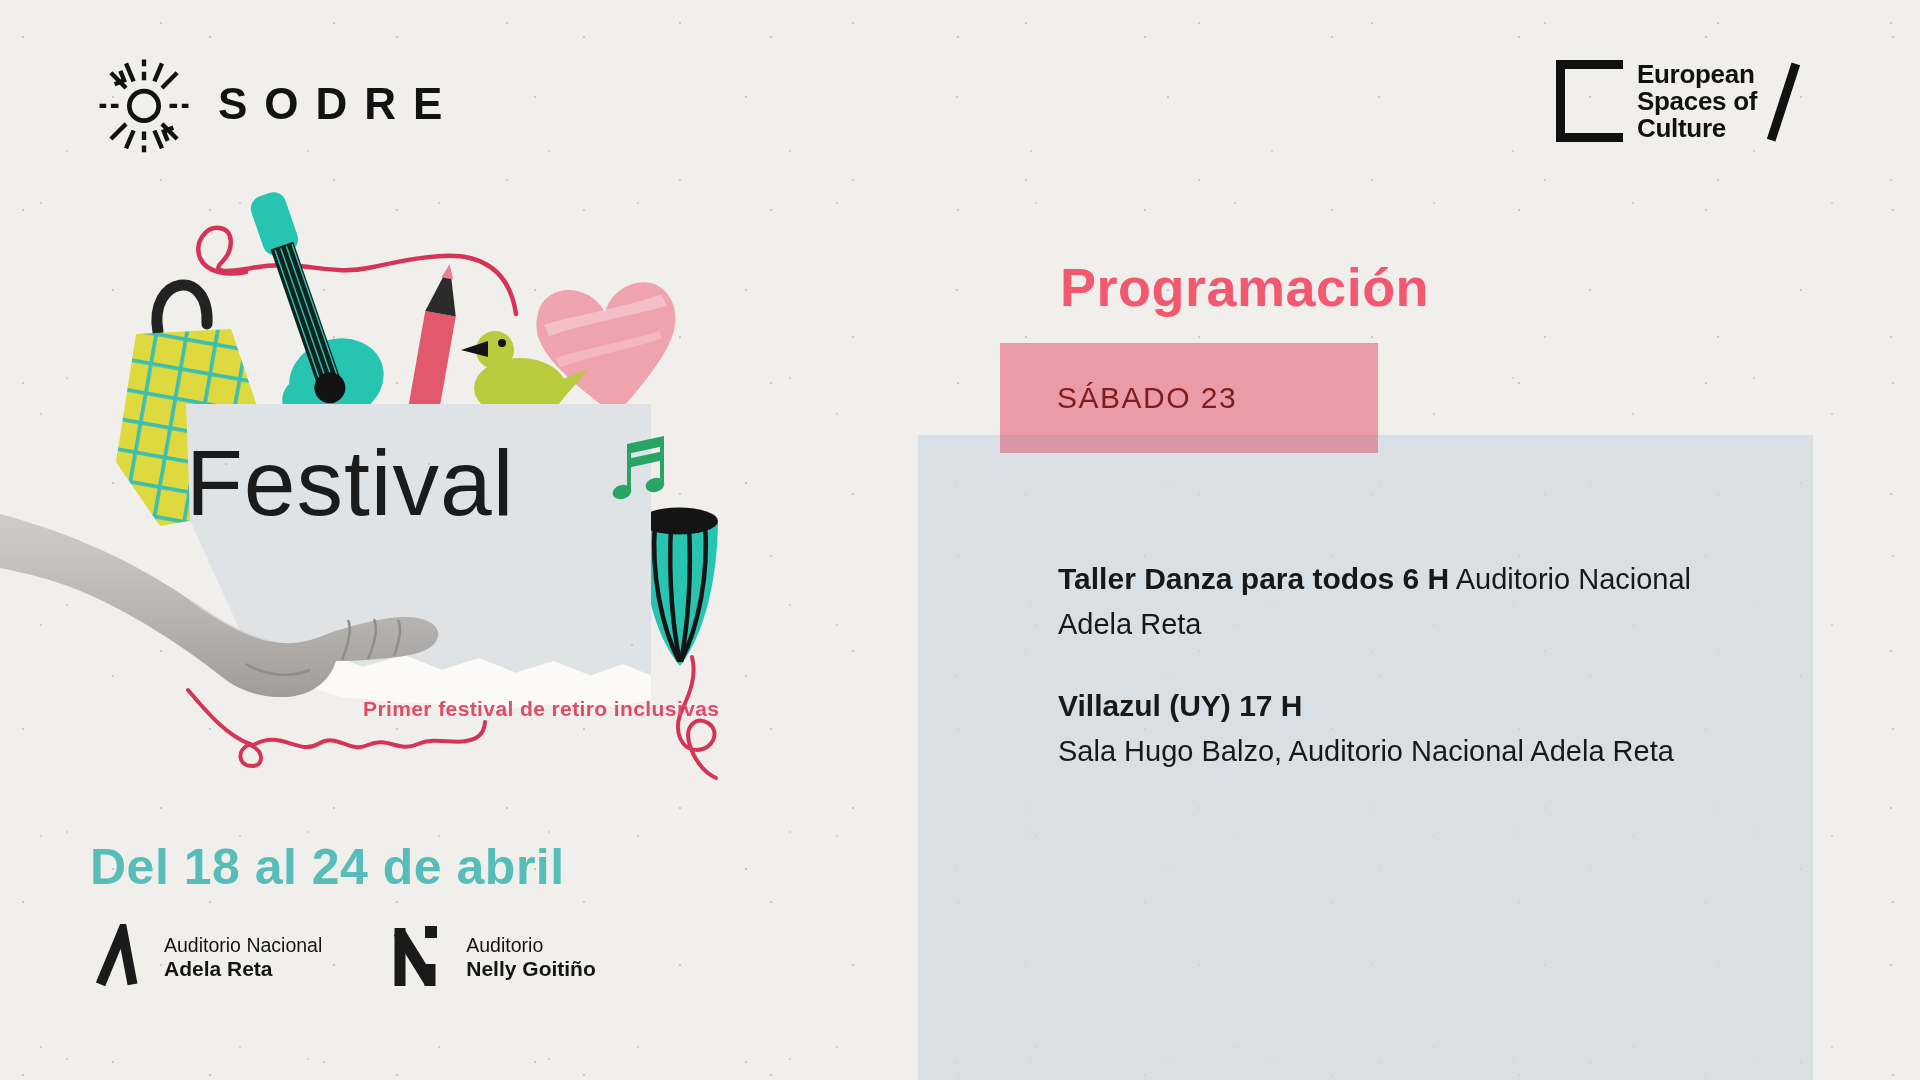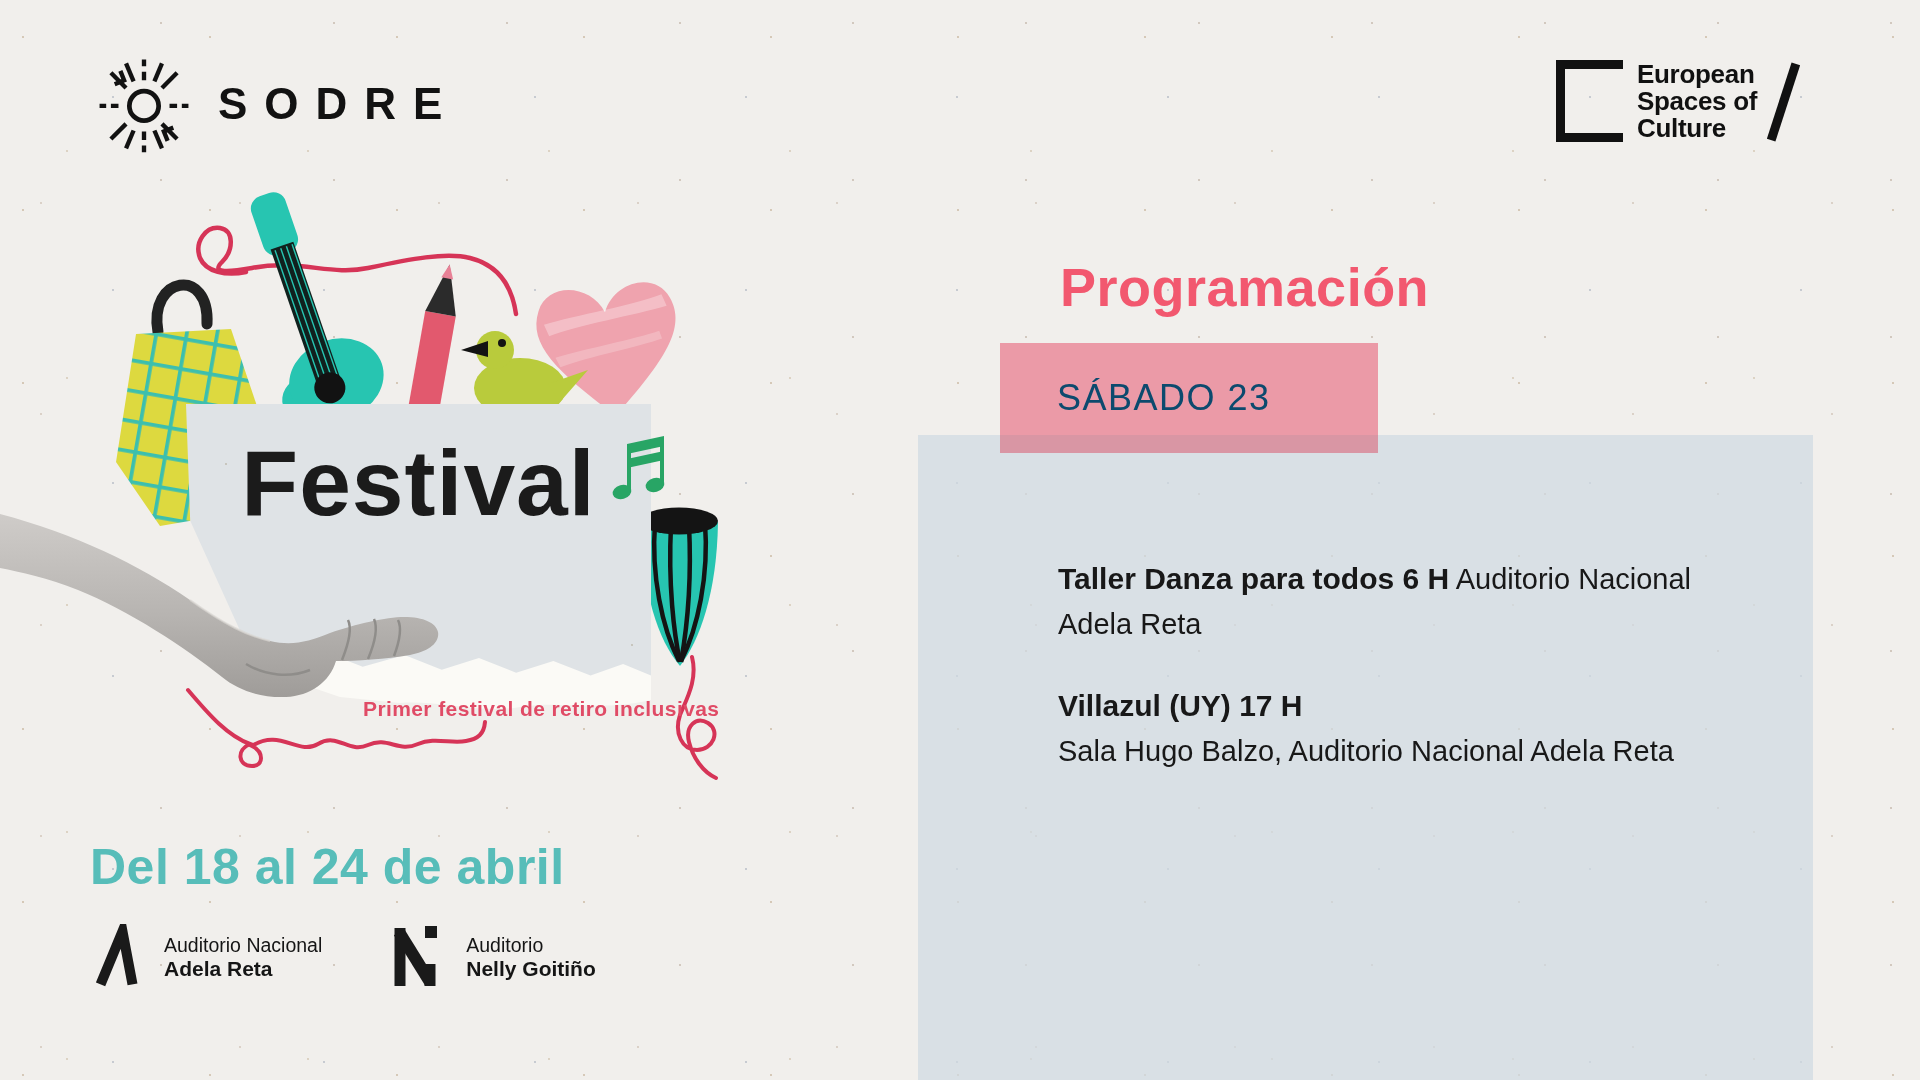--- a/index.html
+++ b/index.html
@@ -35,39 +35,39 @@
 
   
   .card{
     left:186px;top:404px;width:465px;height:292px;z-index:3;
     background-color:var(--card-gray);
     background-image:radial-gradient(2px 2px at 40px 60px, rgba(130,110,70,.25) 50%, transparent 51%),
                      radial-gradient(1.5px 1.5px at 150px 190px, rgba(100,110,130,.22) 50%, transparent 51%);
     background-size:203px 181px, 167px 149px;
     clip-path:polygon(0% 0%, 100% 0%, 100% 93%, 94% 89%, 87% 93%, 79% 88%, 71% 92%, 63% 87%, 55% 91%, 47% 86%, 38% 90%, 30% 85%, 22% 88%, 14% 86%, 0.9% 40%);
   }
-  .title1{left:0;right:14px;top:32px;text-align:center;font-size:93px;line-height:95px;font-weight:700;color:#1b1b1b;letter-spacing:1px;}
+  .title1{left:0;right:14px;top:32px;font-size:93px;line-height:95px;font-weight:400;color:#1b1b1b;letter-spacing:1px;}
   .title2{left:0;right:0;top:124px;text-align:center;font-size:71px;line-height:74px;font-weight:700;color:#161616;letter-spacing:0.5px;}
 
   .tagline{left:363px;top:697px;font-size:21px;font-weight:700;color:var(--tagline-pink);letter-spacing:0.4px;z-index:5;}
 
   
   .dates{left:90px;top:838px;font-size:50px;font-weight:700;color:var(--date-teal);letter-spacing:0.5px;}
   .venues{left:96px;top:924px;display:flex;gap:70px;}
   .venue{display:flex;align-items:center;gap:26px;}
   .venue-text{font-size:19.5px;line-height:24px;color:#151515;}
   .venue-line2{font-size:21px;font-weight:700;}
   .footnote{left:80px;top:1008px;font-size:21.5px;color:#1d1d1d;letter-spacing:0.1px;}
 
   
   .prog-heading{left:1060px;top:228px;font-size:54px;font-weight:700;color:var(--accent-pink);letter-spacing:0.5px;margin-top:28px;}
   .panel{left:918px;top:435px;width:895px;height:645px;background:rgba(208,217,226,0.72);z-index:1;}
   .banner{left:1000px;top:343px;width:378px;height:110px;background:var(--banner-pink);z-index:2;display:flex;align-items:center;}
   .banner::after{content:"";position:absolute;left:0;right:0;bottom:0;height:18px;background:rgba(110,130,150,0.14);}
-  .day{padding-left:57px;font-size:36px;font-weight:400;color:#0c4a6e;letter-spacing:1.5px;}
+  .day{padding-left:57px;font-size:30px;font-weight:400;color:#7f1d1d;letter-spacing:1.5px;}
   .events{left:1058px;top:556px;width:660px;z-index:2;}
   .event{margin:0 0 36px 0;font-size:29px;line-height:45px;color:#181818;}
   .ev-title{font-size:30px;font-weight:700;}
   .event.stack .ev-venue{display:block;}
 
   svg{display:block;}
   .illu-back{left:0;top:180px;z-index:0;}
   .illu-front{left:0;top:395px;z-index:4;}
 </style>
 </head>

